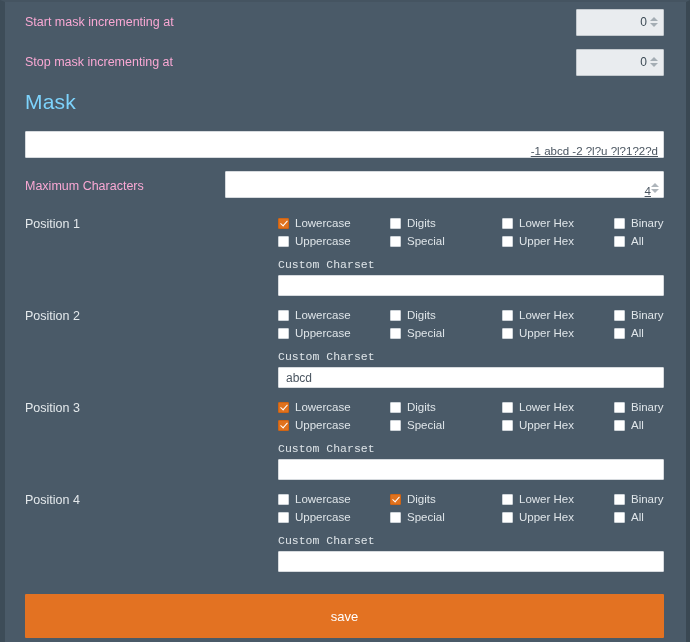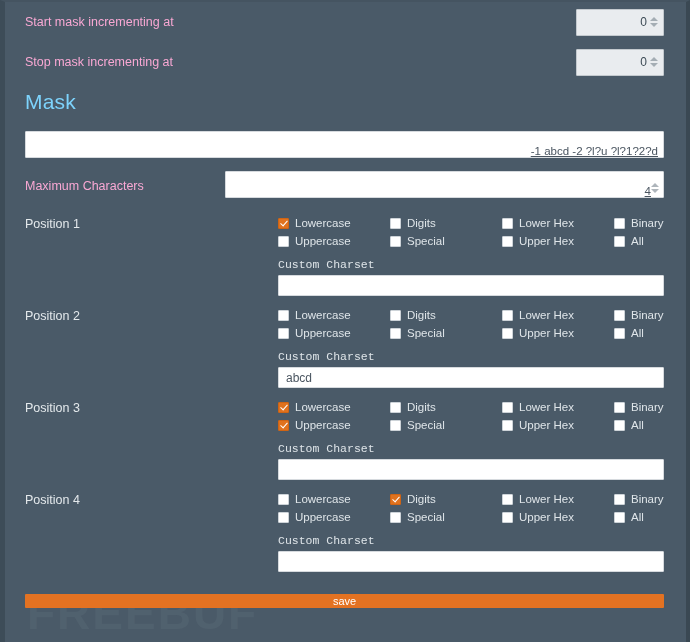--- a/index.html
+++ b/index.html
@@ -191,26 +191,26 @@
     align-items: center;
     padding: 0 7px;
     font-size: 12px;
     color: #4a5560;
   }
 
   
   .save-wrap { padding: 22px 22px 0 20px; }
   .save-btn {
     width: 100%;
-    height: 14px;
+    height: 44px;
     background: #e37222;
     border: none;
     border-radius: 1px;
     color: #ffffff;
-    font-size: 11px;
+    font-size: 13px;
     font-family: "Liberation Sans", sans-serif;
     display: flex;
     align-items: center;
     justify-content: center;
     cursor: pointer;
   }
 </style>
 </head>
 <body>
 

